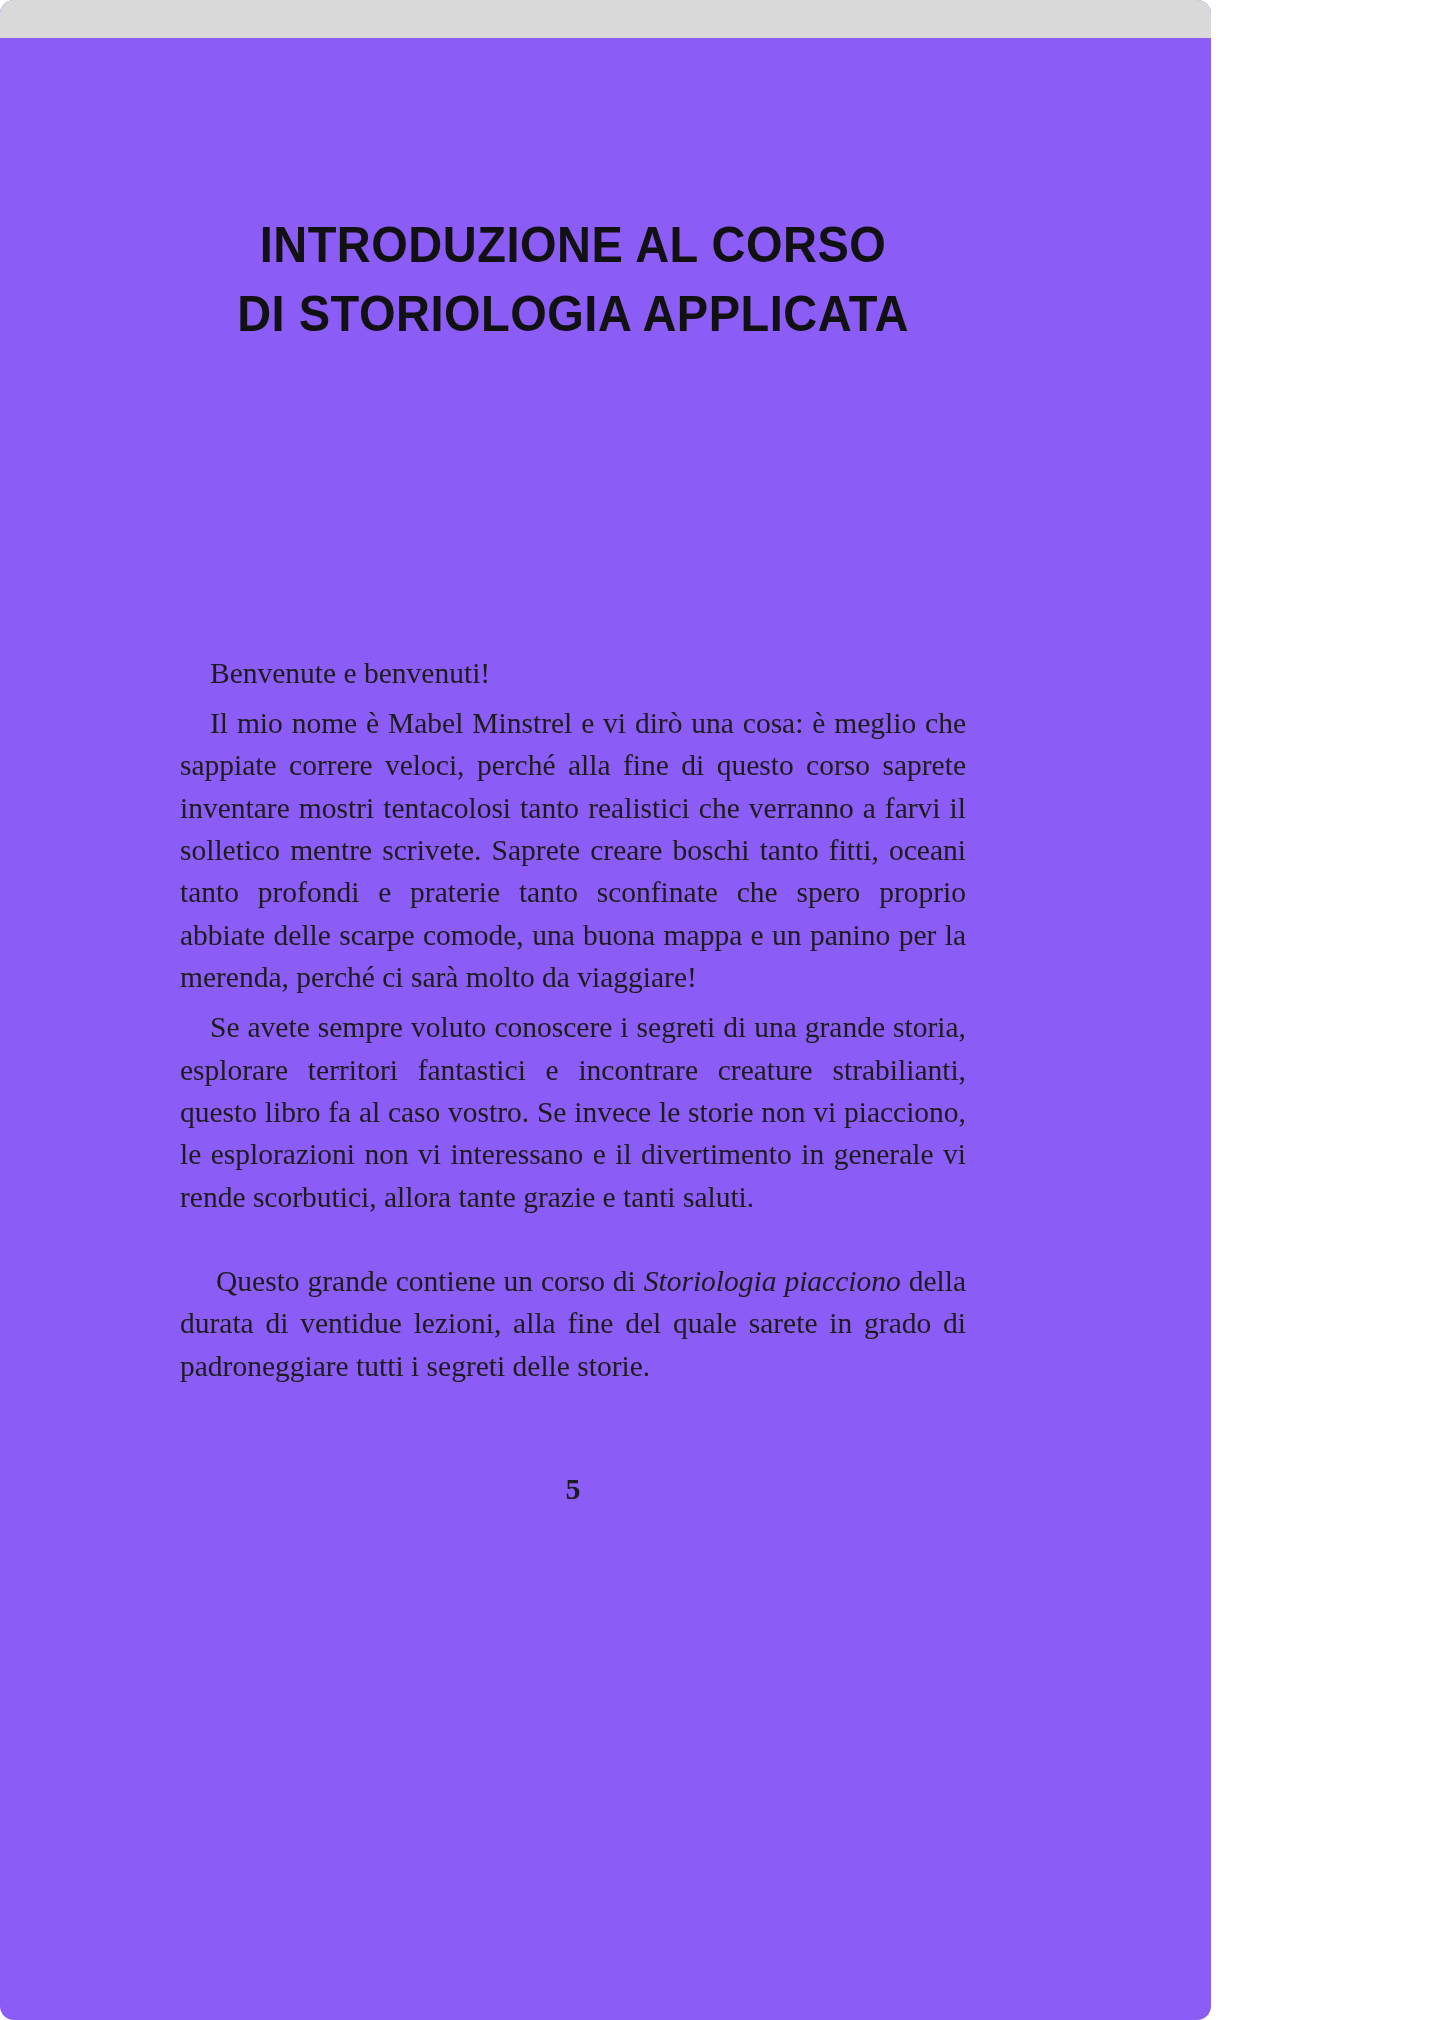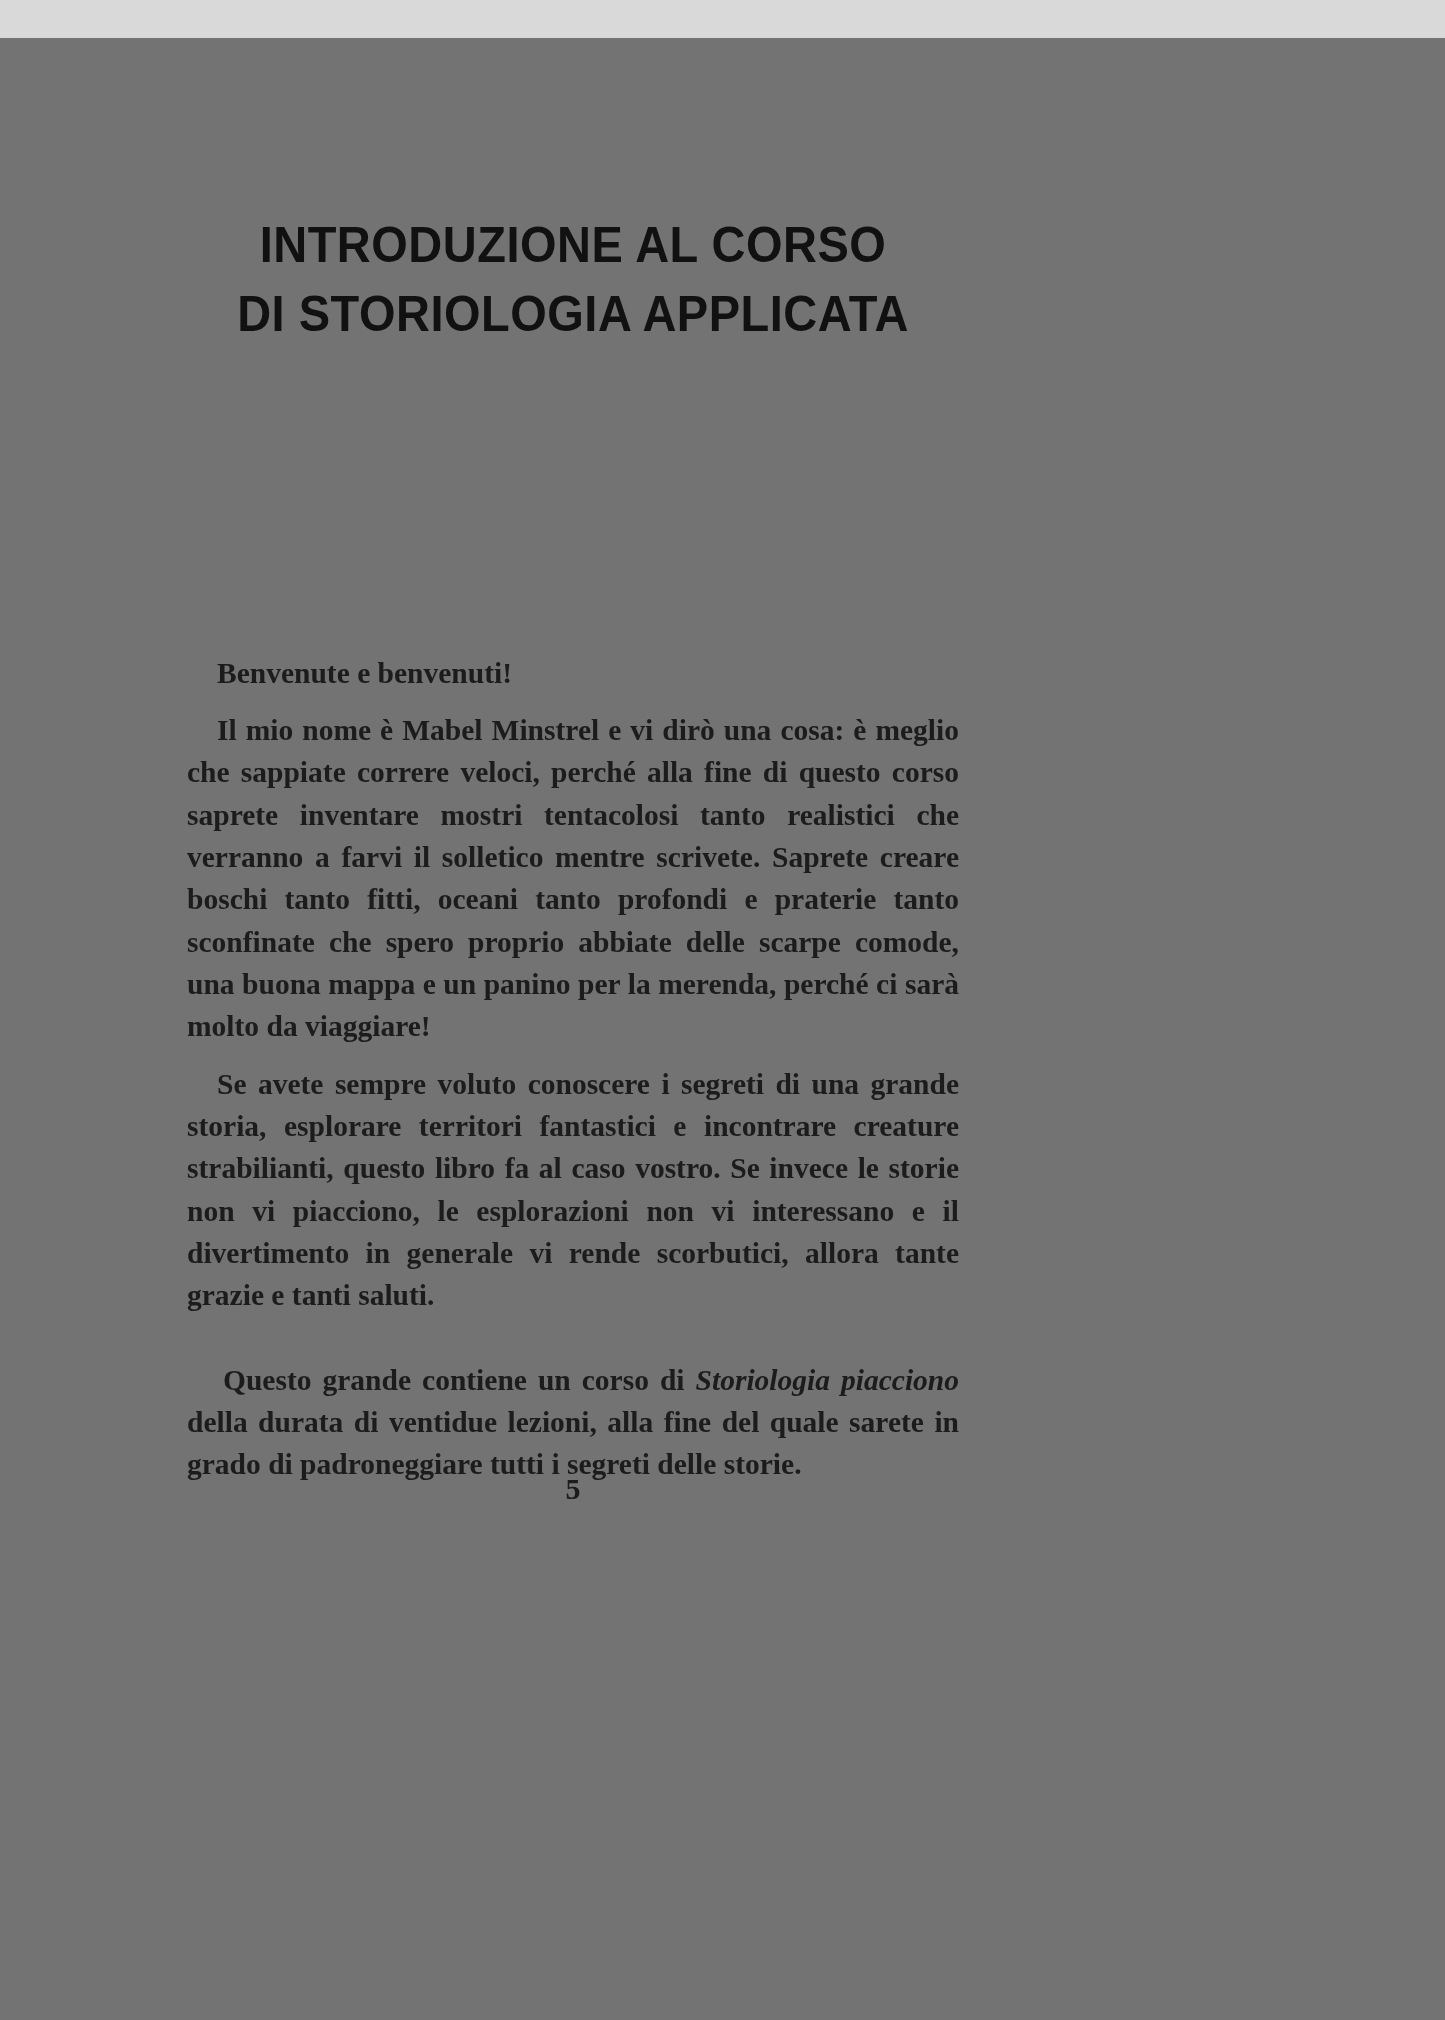--- a/index.html
+++ b/index.html
@@ -3,26 +3,27 @@
 <meta charset="utf-8">
 <style>
   * { margin: 0; padding: 0; box-sizing: border-box; }
 
   html, body {
     background: #ffffff;
   }
 
   .page {
     position: relative;
-    width: 1445px;
+    width: 1211px;
     height: 2020px;
-    background: #737373;
+    background: #8b5cf6;
     font-family: "Liberation Serif", serif;
     color: #1c1c1c;
     overflow: hidden;
+    border-radius: 14px;
   }
 
   .top-bar {
     position: absolute;
     top: 0;
     left: 0;
     width: 100%;
     height: 38px;
     background: #d9d9d9;
   }
@@ -50,22 +51,21 @@
   .body-text {
     margin-top: 310px;
     font-size: 29.5px;
     line-height: 1.435;
     text-align: justify;
     color: #1c1c1c;
   }
 
   .body-text p {
     text-indent: 30px;
-    margin: 15px;
-    font-weight: bold;
+    margin: 8px;
   }
 
   .body-text p.spaced {
     margin-top: 42px;
     text-indent: 36px;
   }
 
   .page-number {
     position: absolute;
     top: 1472px;

